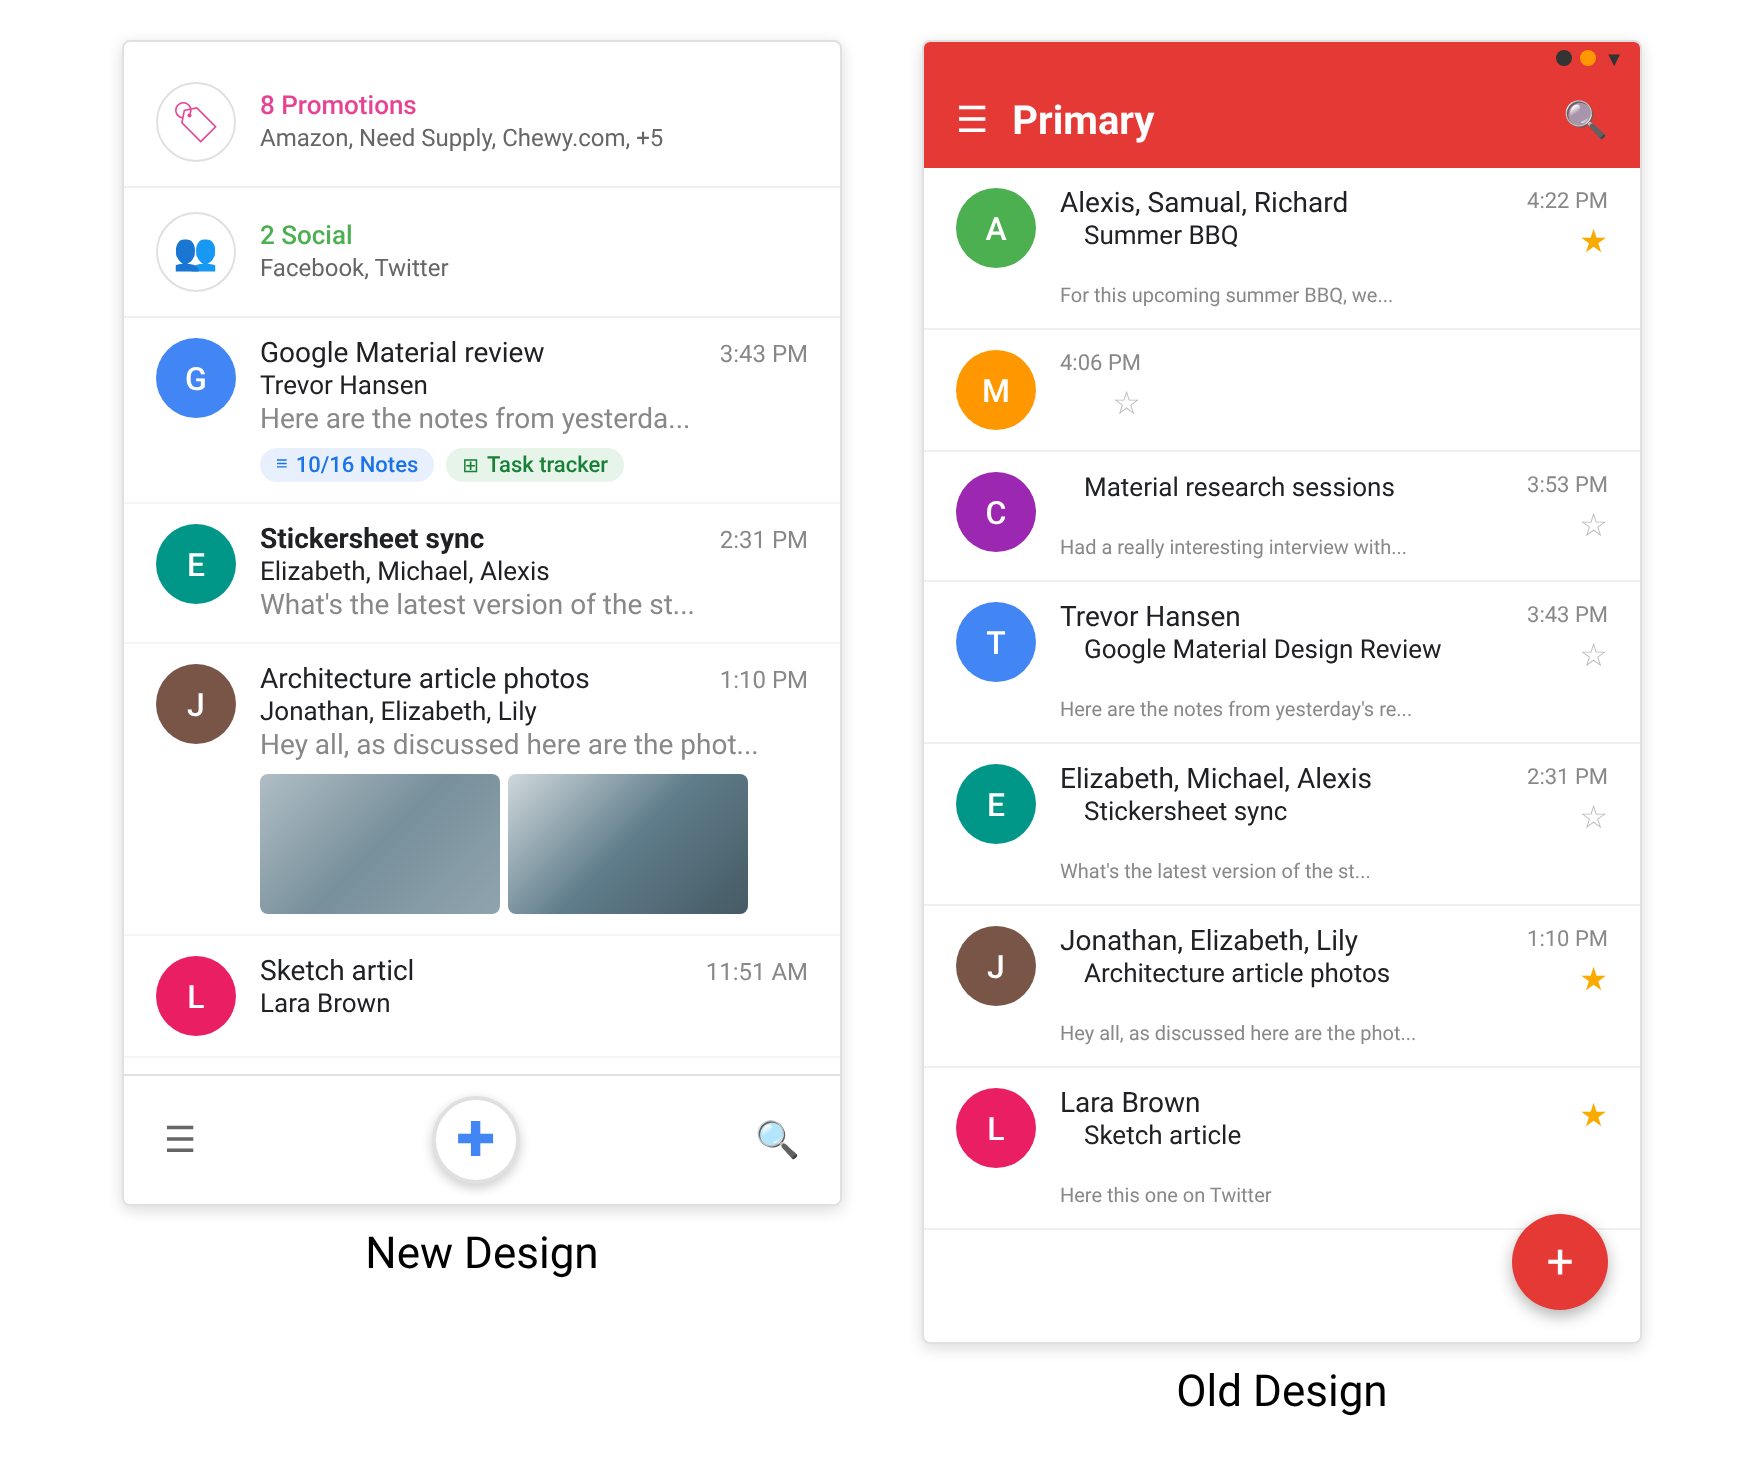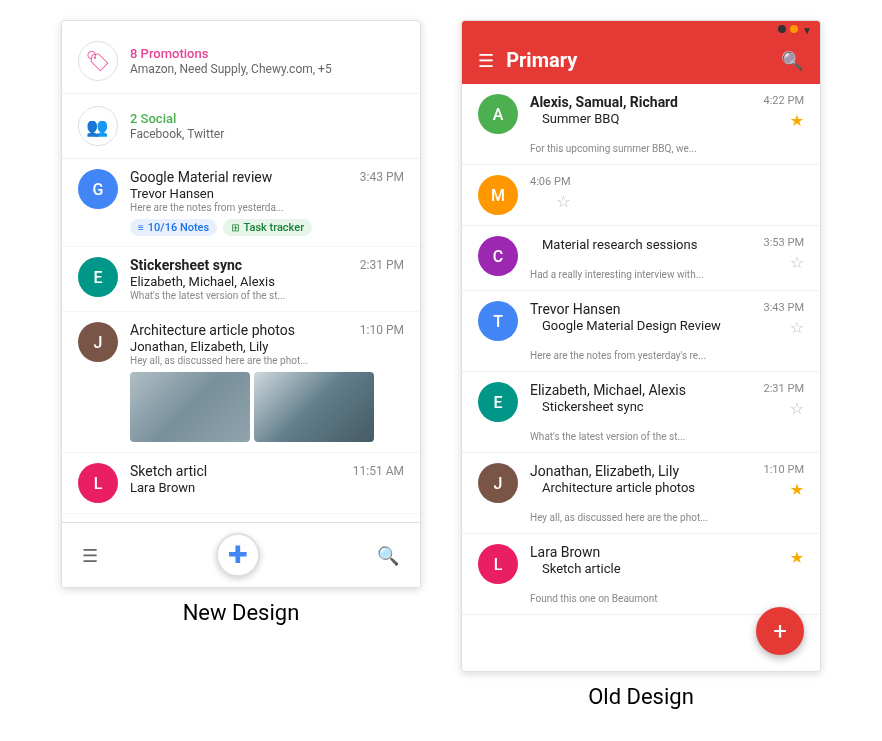--- a/index.html
+++ b/index.html
@@ -108,21 +108,21 @@
       font-size: 16px;
       color: #fff;
       font-weight: 500;
       overflow: hidden;
     }
     .email-body { flex: 1; min-width: 0; }
     .email-header { display: flex; justify-content: space-between; align-items: center; }
     .email-sender { font-size: 14px; color: #202124; }
     .email-time { font-size: 12px; color: #888; white-space: nowrap; margin-left: 8px; }
     .email-subject { font-size: 13px; color: #202124; margin-top: 1px; white-space: nowrap; overflow: hidden; text-overflow: ellipsis; }
-    .email-preview { font-size: 10px; color: #888; margin-top: 1px; white-space: nowrap; overflow: hidden; text-overflow: ellipsis; }
+    .email-preview { font-size: 14px; color: #888; margin-top: 1px; white-space: nowrap; overflow: hidden; text-overflow: ellipsis; }
     .chips-row { display: flex; gap: 6px; margin-top: 6px; }
     .chip {
       display: flex;
       align-items: center;
       gap: 4px;
       padding: 2px 8px;
       border-radius: 12px;
       font-size: 11px;
       font-weight: 500;
     }
@@ -218,21 +218,21 @@
     .status-chevron { color: #333; font-size: 10px; }
 
     .old-email-item {
       display: flex;
       padding: 10px 16px;
       gap: 12px;
       border-bottom: 1px solid #f0f0f0;
       align-items: flex-start;
       position: relative;
     }
-    .old-email-item.unread .old-email-sender { font-weight: 700; }
+    .old-email-item.unread .old-email-sender { font-weight: 400; }
     .old-email-right { display: flex; flex-direction: column; align-items: flex-end; gap: 4px; }
     .old-email-time { font-size: 11px; color: #888; }
     .old-star { font-size: 16px; }
     .old-star.filled { color: #f9ab00; }
     .old-star.empty { color: #bbb; }
     .old-email-body { flex: 1; min-width: 0; }
     .old-email-sender { font-size: 14px; color: #202124; }
     .old-email-subject { font-size: 13px; color: #202124; margin-top: 1px; margin-left: 12px; }
     .old-email-preview { font-size: 10px; color: #888; margin-top: 17px; white-space: nowrap; overflow: hidden; text-overflow: ellipsis; }
 
@@ -455,21 +455,21 @@
             <span class="old-email-time">1:10 PM</span>
             <span class="old-star filled">★</span>
           </div>
         </div>
 
         <div class="old-email-item">
           <div class="avatar av-pink">L</div>
           <div class="old-email-body">
             <div class="old-email-sender">Lara Brown</div>
             <div class="old-email-subject">Sketch article</div>
-            <div class="old-email-preview">Found this one on Beaumont</div>
+            <div class="old-email-preview">Here this one on Twitter</div>
           </div>
           <div class="old-email-right">
             <span class="old-email-time"></span>
             <span class="old-star filled">★</span>
           </div>
         </div>
 
         <div style="position:relative;height:56px;">
           <div class="old-fab">
             <span>+</span>

